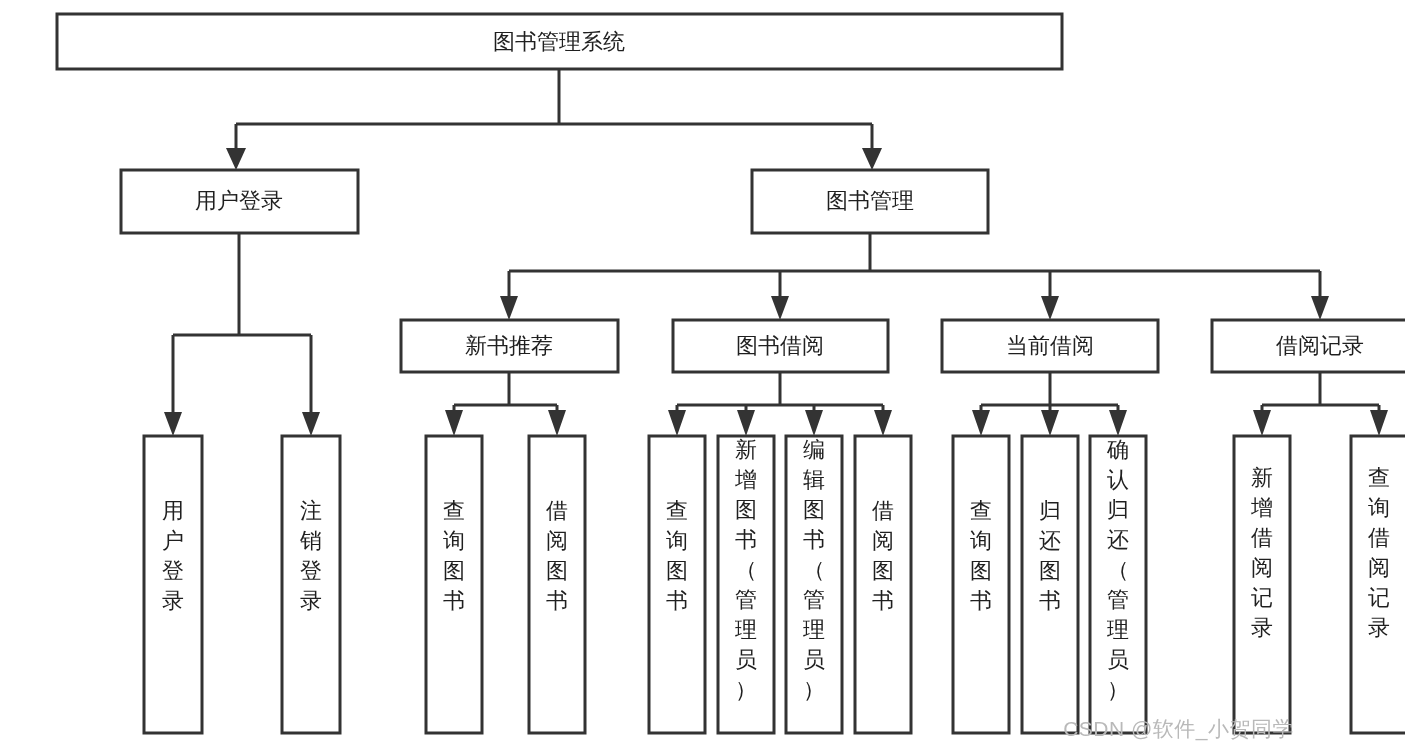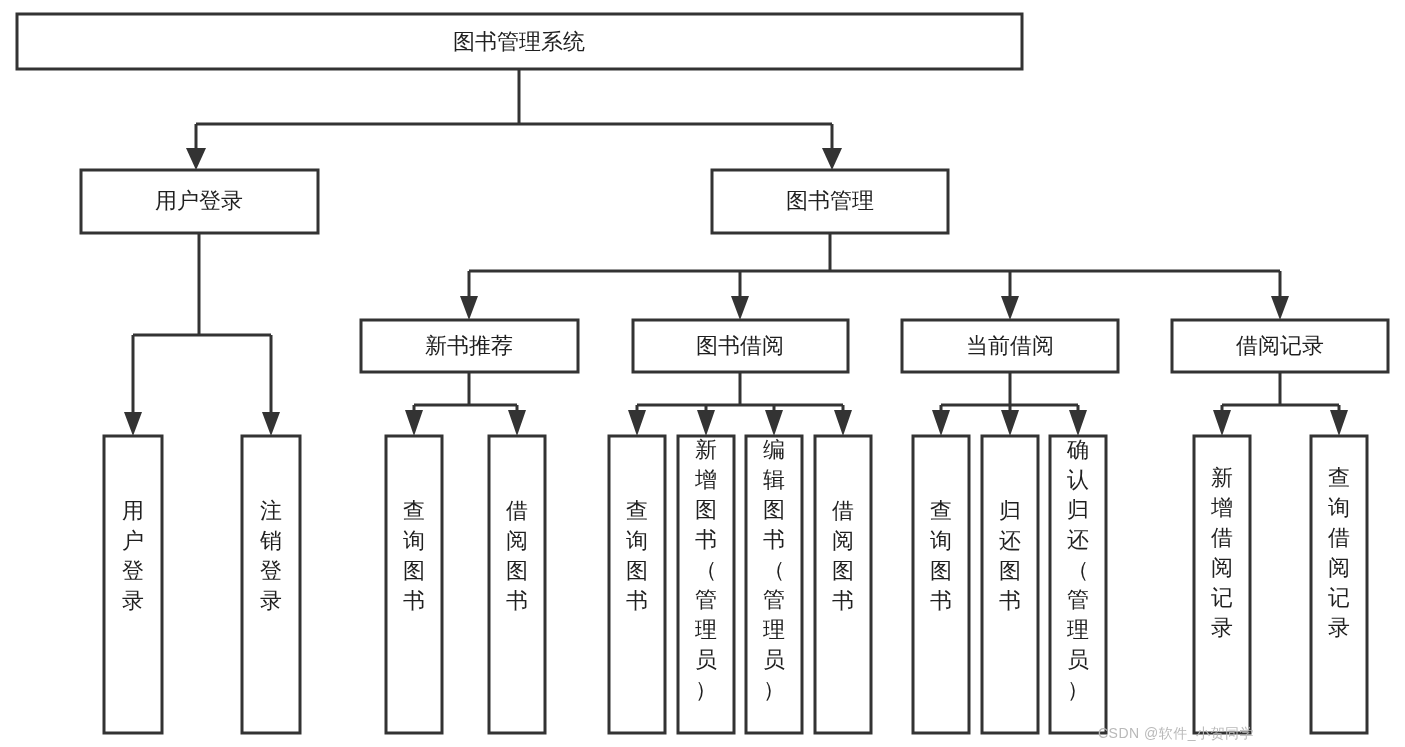--- a/index.html
+++ b/index.html
@@ -10,20 +10,21 @@
   body {
     width: 1405px;
     height: 747px;
     font-family: "Liberation Sans", "DejaVu Sans", sans-serif;
     overflow: hidden;
   }
   #diagram-root {
     position: relative;
     width: 1262px;
     height: 747px;
+    margin-left: 40px;
   }
   svg#flowchart {
     display: block;
     width: 1405px;
     height: 747px;
   }
   .node-box {
     fill: #ffffff;
     stroke: #333333;
     stroke-width: 3;
@@ -48,21 +49,21 @@
     fill: #1f1f1f;
     font-family: "Liberation Sans", "DejaVu Sans", sans-serif;
     font-size: 22px;
     text-anchor: middle;
   }
   .watermark {
     position: absolute;
     right: 8px;
     bottom: 4px;
     font-family: "Liberation Sans", "DejaVu Sans", sans-serif;
-    font-size: 14px;
+    font-size: 21px;
     color: #b9b9b9;
     white-space: nowrap;
     letter-spacing: 0.5px;
     user-select: none;
   }
 </style>
 </head>
 <body>
 
 <div id="diagram-root">

